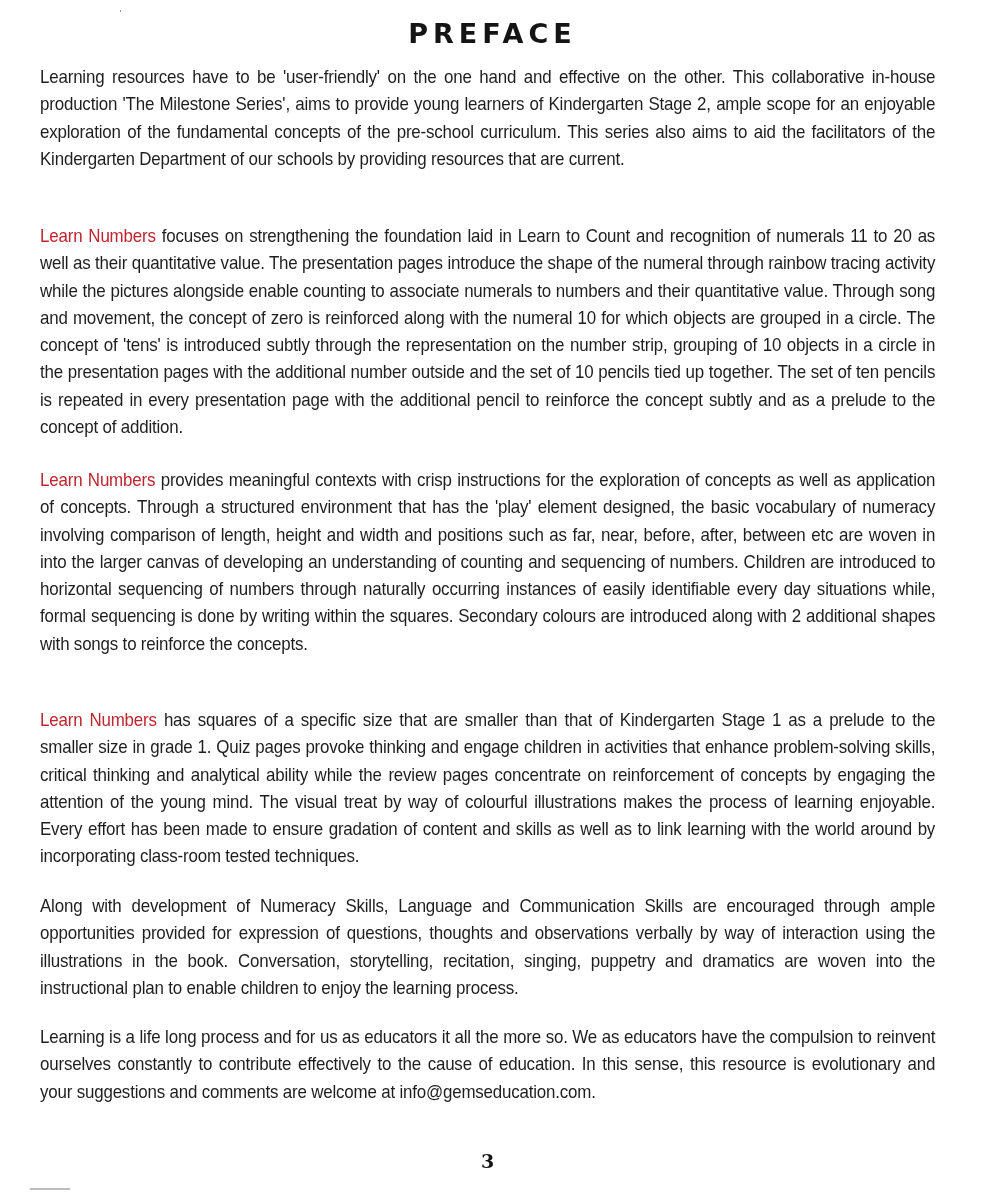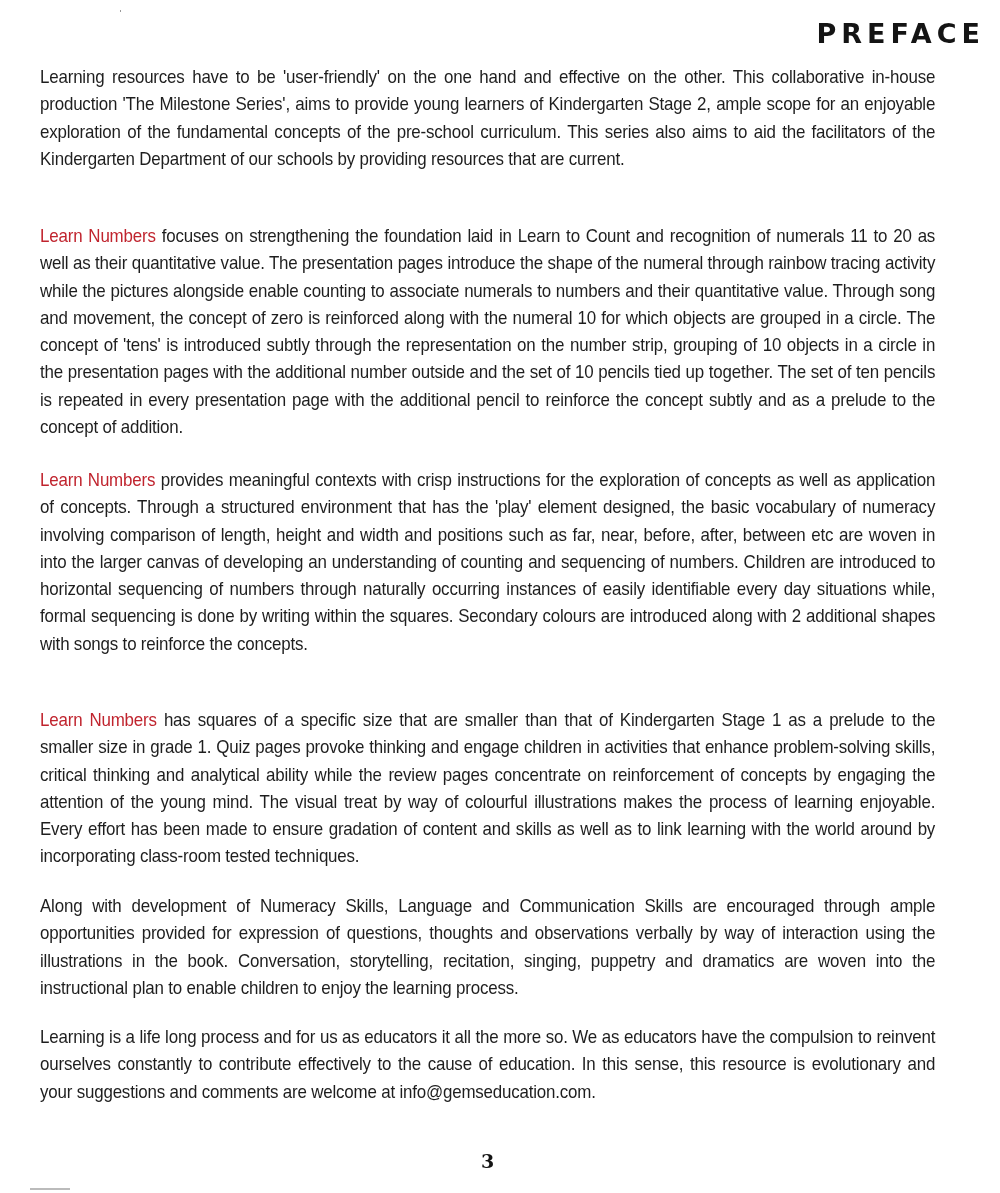--- a/index.html
+++ b/index.html
@@ -2,21 +2,21 @@
 <html><head>
   <meta charset="utf-8">
   <style>
     html, body { margin: 0; padding: 0; background: #ffffff; }
     body {
       width: 1000px; height: 1193px; position: relative; overflow: hidden;
       font-family: "Liberation Sans Narrow", "Liberation Sans", sans-serif;
       color: #1e1e1e;
     }
     .title {
-      position: absolute; top: 18px; left: 0; width: 985px; text-align: right;
+      position: absolute; top: 18px; left: 0; width: 985px; text-align: center;
       font-family: "DejaVu Sans", sans-serif; font-weight: bold;
       font-size: 27px; letter-spacing: 5px; color: #141414;
     }
     .para {
       position: absolute; left: 40px; width: 895px;
       font-size: 18.4px; line-height: 27.3px; text-align: justify;
       transform: scaleX(0.92); transform-origin: left top;
       width: 973px;
       letter-spacing: -0.2px;
     }

